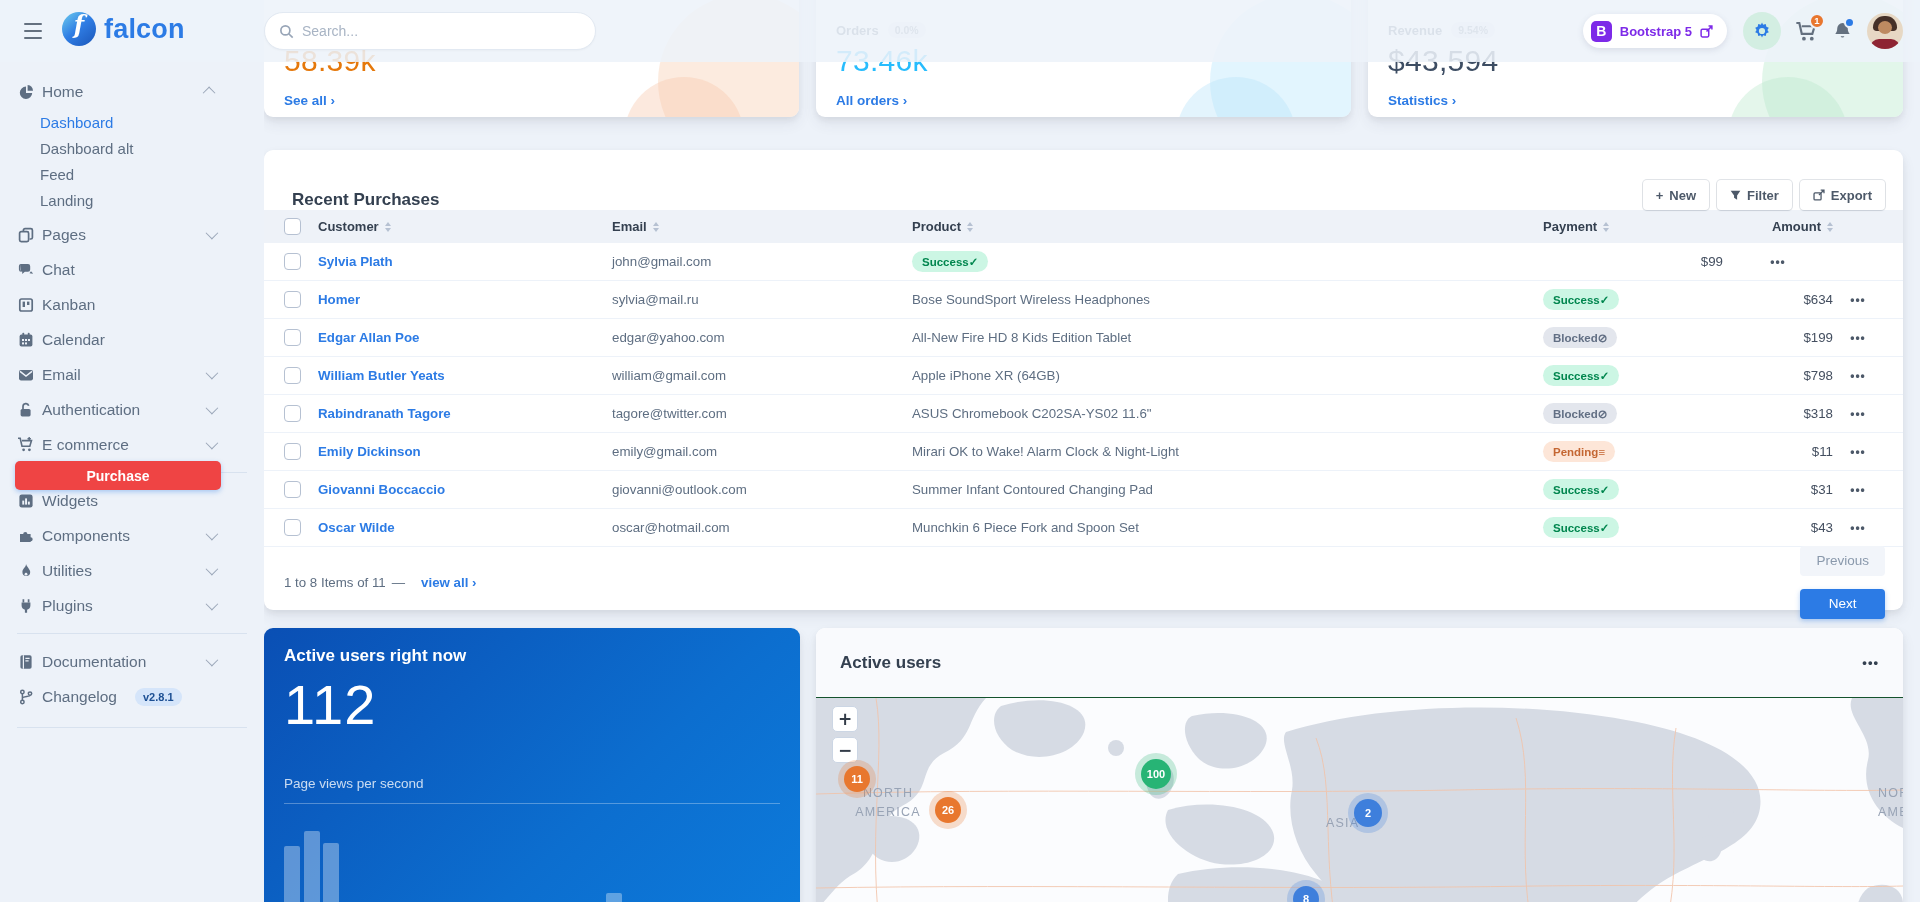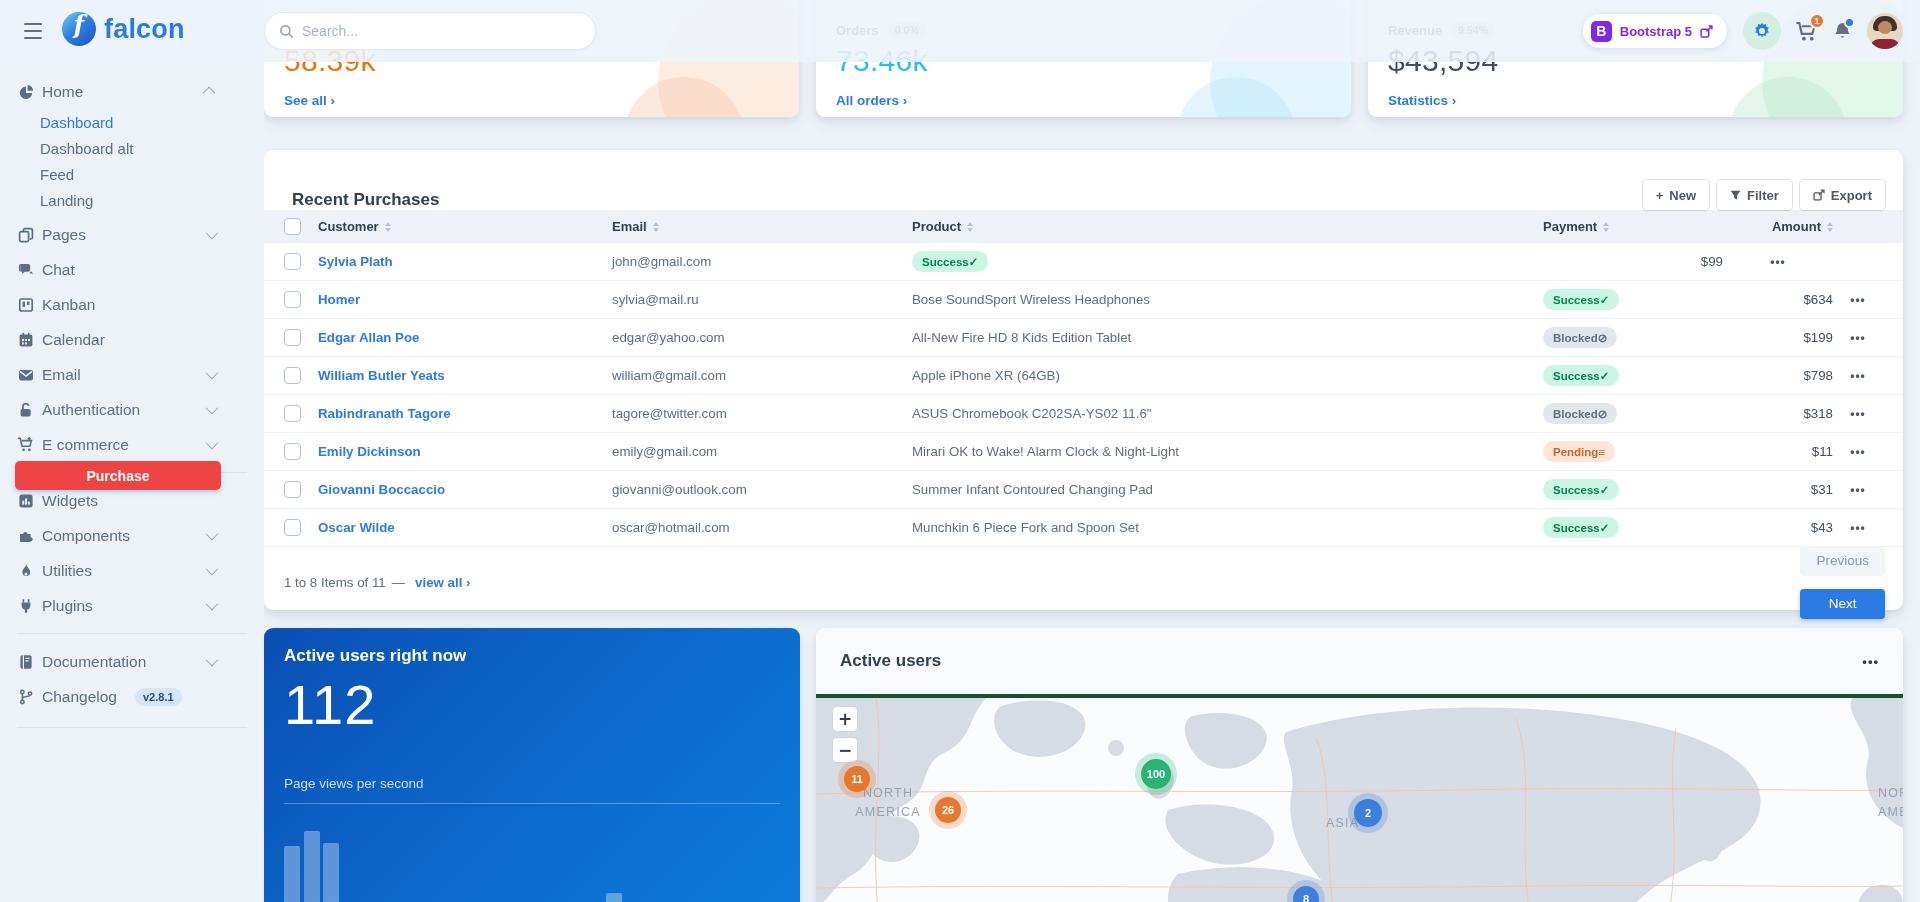--- a/index.html
+++ b/index.html
@@ -76,36 +76,36 @@
   .trow:first-of-type { border-top: 1px solid #edf2f9; }
   .cb { width: 17px; height: 17px; border: 1.5px solid #b6c1d2; border-radius: 4px; background: #fff; cursor: pointer; }
   .cust { color: #2c7be5; font-weight: bold; cursor: pointer; }
   .amount { color: #444f60; }
   .row-menu { justify-self: center; color: #4d5969; font-weight: bold; font-size: 12px; letter-spacing: 1px; cursor: pointer; }
   .badge { display: inline-flex; align-items: center; height: 21px; padding: 0 10px; border-radius: 11px; font-size: 11.5px; font-weight: bold; }
   .badge.success { background: #ccf6e4; color: #00864e; }
   .badge.blocked { background: #e3e6ed; color: #626f84; }
   .badge.pending { background: #fde6d8; color: #c46632; }
   .tfoot { position: absolute; left: 0; right: 0; top: 404px; height: 56px; display: flex; align-items: center; padding: 0 18px 0 20px; font-size: 13.3px; color: #5e6e82; }
-  .view-all { color: #2c7be5; font-weight: bold; cursor: pointer; margin-left: 10px; }
+  .view-all { color: #2c7be5; font-weight: bold; cursor: pointer; margin-left: 16px; }
   .pager { margin-left: auto; display: flex; gap: 13px; flex-direction: column; }
   .btn-prev { height: 30px; padding: 0 16px; border: none; border-radius: 4px; background: #f2f5fa; color: #8a99ac; font-size: 13.5px; font-family: inherit; cursor: pointer; }
   .btn-next { height: 30px; padding: 0 18px; border: none; border-radius: 4px; background: #2c7be5; color: #fff; font-size: 13.5px; font-family: inherit; cursor: pointer; box-shadow: 0 2px 5px rgba(44,123,229,.35); }
 
   
   .live-card { left: 0; top: 628px; width: 536px; height: 320px; background: linear-gradient(135deg, #0a4fb4 0%, #0c6ecf 60%, #0d7cdc 100%); overflow: hidden; }
   .live-title { position: absolute; left: 20px; top: 18px; color: #fff; font-size: 17px; font-weight: bold; }
   .live-value { position: absolute; left: 20px; top: 44px; color: #fff; font-size: 56px; font-weight: 400; letter-spacing: 1px; }
   .live-sub { position: absolute; left: 20px; top: 148px; color: rgba(255,255,255,.78); font-size: 13.5px; }
   .live-div { position: absolute; left: 20px; right: 20px; top: 175px; height: 1px; background: rgba(255,255,255,.3); }
   .lbar { position: absolute; width: 16px; background: rgba(255,255,255,.34); border-radius: 2px 2px 0 0; }
 
   
   .map-card { left: 552px; top: 628px; width: 1087px; height: 320px; overflow: hidden; }
-  .map-head { height: 70px; background: #f9fafd; border-bottom: 4px solid #14532d; border-radius: 9px 9px 0 0; display: flex; align-items: center; padding: 0 24px; }
+  .map-head { height: 70px; background: #f9fafd; border-bottom: 1px solid #14532d; border-radius: 9px 9px 0 0; display: flex; align-items: center; padding: 0 24px; }
   .map-menu { margin-left: auto; color: #344050; font-weight: bold; font-size: 13px; letter-spacing: 1px; cursor: pointer; }
   .map-body { position: relative; width: 1087px; height: 250px; background: #fbfcfe; overflow: hidden; }
   .zoom-btn { position: absolute; left: 16px; width: 26px; height: 26px; background: #fff; border: 1px solid #ccd6e4; border-radius: 5px; font-size: 17px; font-weight: bold; color: #333c48; display: flex; align-items: center; justify-content: center; cursor: pointer; z-index: 5; font-family: "DejaVu Sans", sans-serif; }
   .zoom-in { top: 8px; } .zoom-out { top: 39px; }
   .map-label { position: absolute; color: #98a3b5; font-size: 12.5px; letter-spacing: 1.2px; font-weight: 500; line-height: 1.55; z-index: 2; }
   .map-label.center { text-align: center; }
   .marker { position: absolute; border-radius: 50%; color: #fff; font-weight: bold; font-size: 11px; display: flex; align-items: center; justify-content: center; z-index: 6; cursor: pointer; }
   .m-orange { background: #e8772e; box-shadow: 0 0 0 6px rgba(232,119,46,.25); }
   .m-green  { background: #27b475; box-shadow: 0 0 0 6px rgba(39,180,117,.25); }
   .m-blue   { background: #3e7fdc; box-shadow: 0 0 0 6px rgba(62,127,220,.25); }

